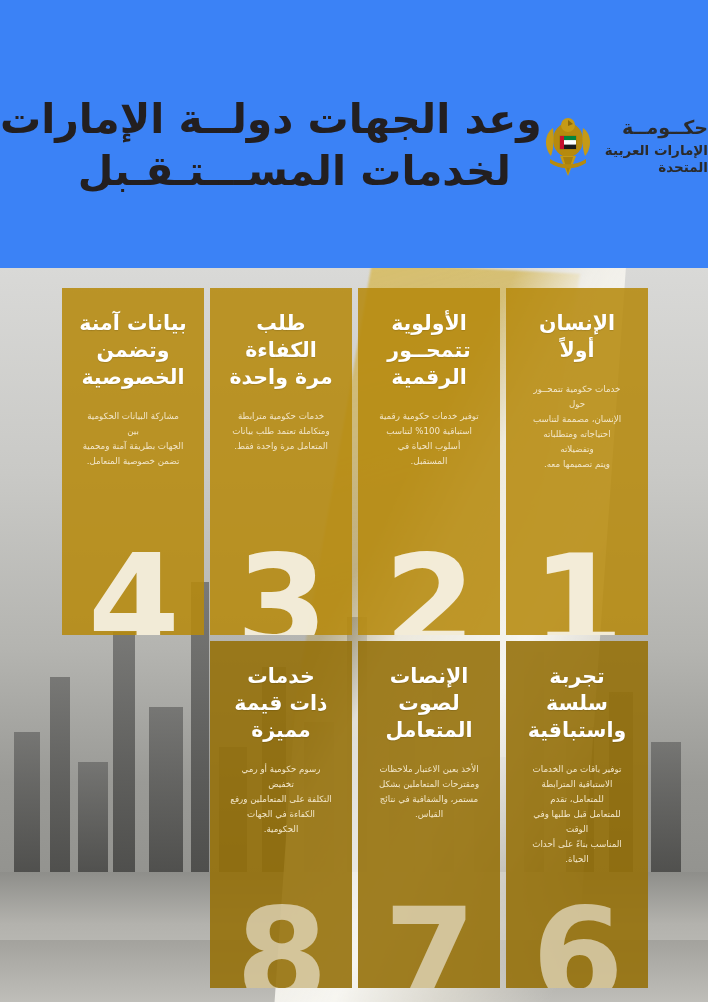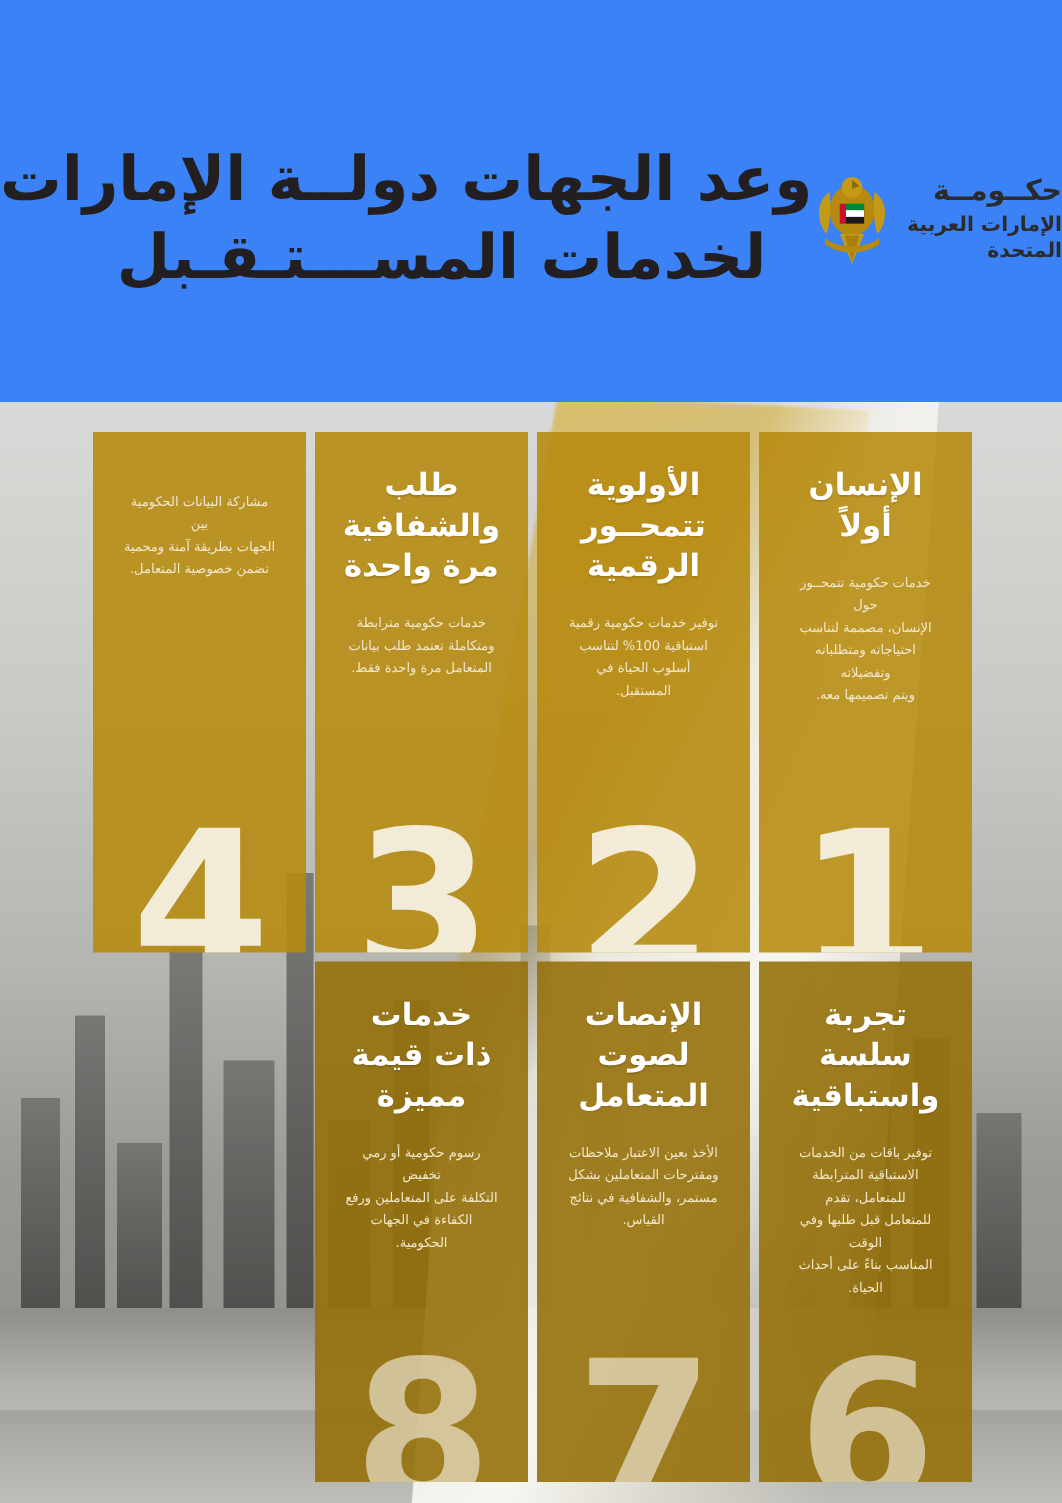--- a/index.html
+++ b/index.html
@@ -277,29 +277,32 @@
 تتمحــور
 الرقمية</h3>
         <p>توفير خدمات حكومية رقمية
 استباقية 100% لتناسب
 أسلوب الحياة في المستقبل.</p>
         <div class="num">2</div>
       </div>
 
       <div class="card row1">
         <h3>طلب
-والشفافية
+الكفاءة
 مرة واحدة</h3>
         <p>خدمات حكومية مترابطة
 ومتكاملة تعتمد طلب بيانات
 المتعامل مرة واحدة فقط.</p>
         <div class="num">3</div>
       </div>
 
       <div class="card row1">
+        <h3>بيانات آمنة
+وتضمن
+الخصوصية</h3>
         <p>مشاركة البيانات الحكومية بين
 الجهات بطريقة آمنة ومحمية
 تضمن خصوصية المتعامل.</p>
         <div class="num">4</div>
       </div>
 
 
       <div class="card row2 dark">
         <h3>تجربة سلسة
 واستباقية</h3>

